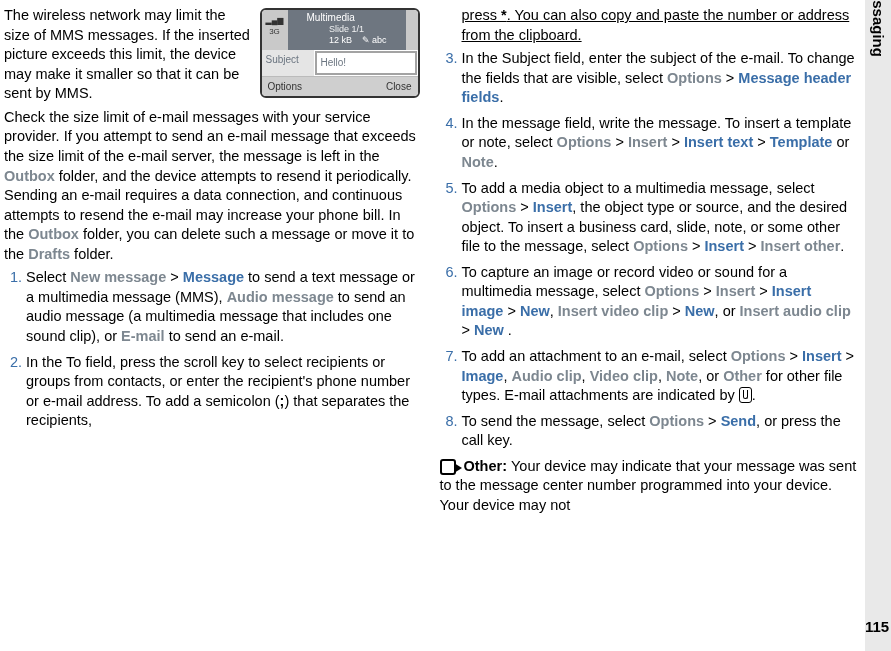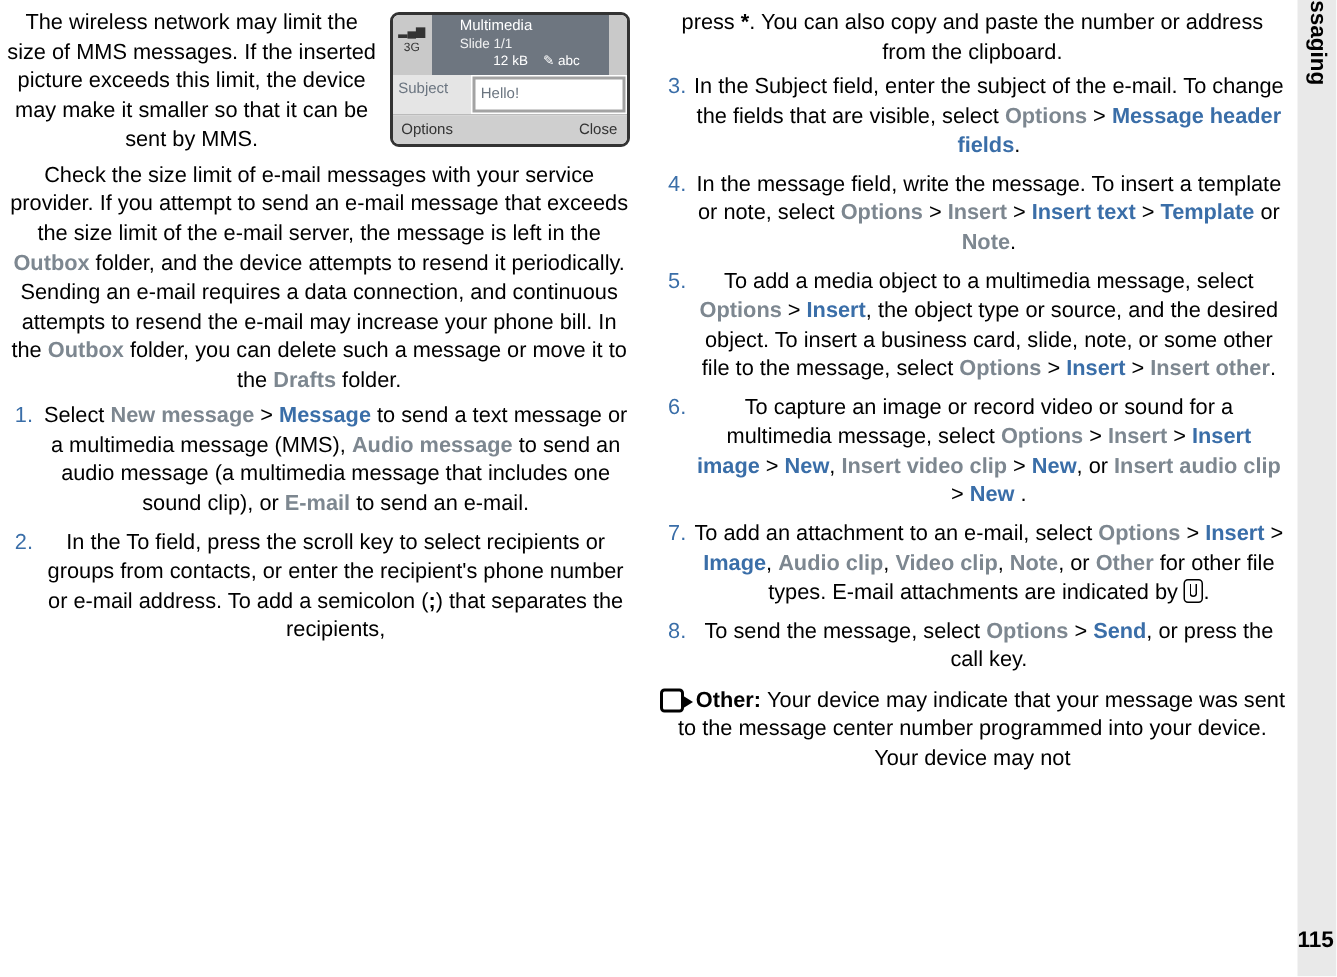--- a/index.html
+++ b/index.html
@@ -24,21 +24,20 @@
     gap: 18px;
     padding: 6px 8px 6px 4px;
     flex: 1;
   }
   .col {
     flex: 1;
     min-width: 0;
   }
   .col p, .col li {
     margin: 0 0 4px 0;
-    text-align: center;
   }
   .phonewrap {
     float: right;
     margin: 2px 2px 4px 8px;
   }
   .phone {
     border: 2px solid #333;
     border-radius: 6px;
     width: 156px;
     background: #fff;
@@ -57,21 +56,21 @@
     color: #333;
   }
   .phone .mmhdr {
     flex: 1;
     background: #6e7680;
     color: #fff;
     font-size: 10px;
     padding: 2px 19px;
     line-height: 1.2;
   }
-  .phone .mmhdr .slide { font-size: 9px; opacity: 0.9;}
+  .phone .mmhdr .slide { font-size: 9px; opacity: 0.9; text-align: center;}
   .phone .mmhdr .kb { font-size: 9px; text-align: right;}
   .phone .batt {
     width: 12px;
     background: #c9c9c9;
   }
   .phone .subjrow {
     display: flex;
     font-size: 10px;
     border-bottom: 1px solid #bbb;
   }
@@ -266,21 +265,21 @@
         <li>
           <span>Select </span><span class="gray">New message</span><span class="gtchar">  &gt;  </span><span class="blue">Message</span><span> to send a text message or a multimedia message (MMS), </span><span class="gray">Audio message</span><span> to send an audio message (a multimedia message that includes one sound clip), or </span><span class="gray">E-mail</span><span> to send an e-mail.</span>
         </li>
         <li>
           <span>In the To field, press the scroll key to select recipients or groups from contacts, or enter the recipient's phone number or e-mail address. To add a semicolon (</span><b class="semi">;</b><span>) that separates the recipients,</span>
         </li>
       </ol>
     </div>
 
     <div class="col">
-      <p style="">
+      <p style="margin-left:22px;text-decoration:underline;">
         <span>press </span><b class="ast">*</b><span>. You can also copy and paste the number or address from the clipboard.</span>
       </p>
 
       <ol class="steps" start="3">
         <li>
           <span>In the Subject field, enter the subject of the e-mail. To change the fields that are visible, select </span><span class="gray">Options</span><span class="gtchar">  &gt;  </span><span class="blue">Message header fields</span><span>.</span>
         </li>
         <li>
           <span>In the message field, write the message. To insert a template or note, select </span><span class="gray">Options</span><span class="gtchar">  &gt;  </span><span class="gray">Insert</span><span class="gtchar">  &gt;  </span><span class="blue">Insert text</span><span class="gtchar">  &gt;  </span><span class="blue">Template</span><span> or </span><span class="gray">Note</span><span>.</span>
         </li>

